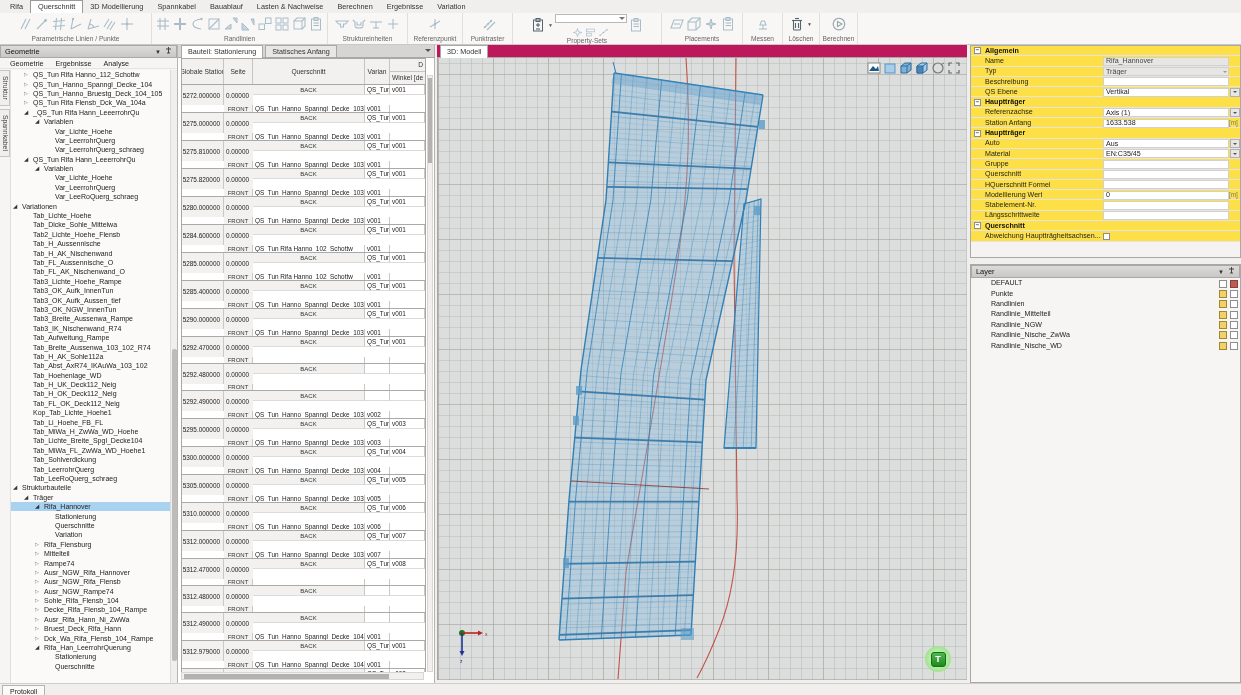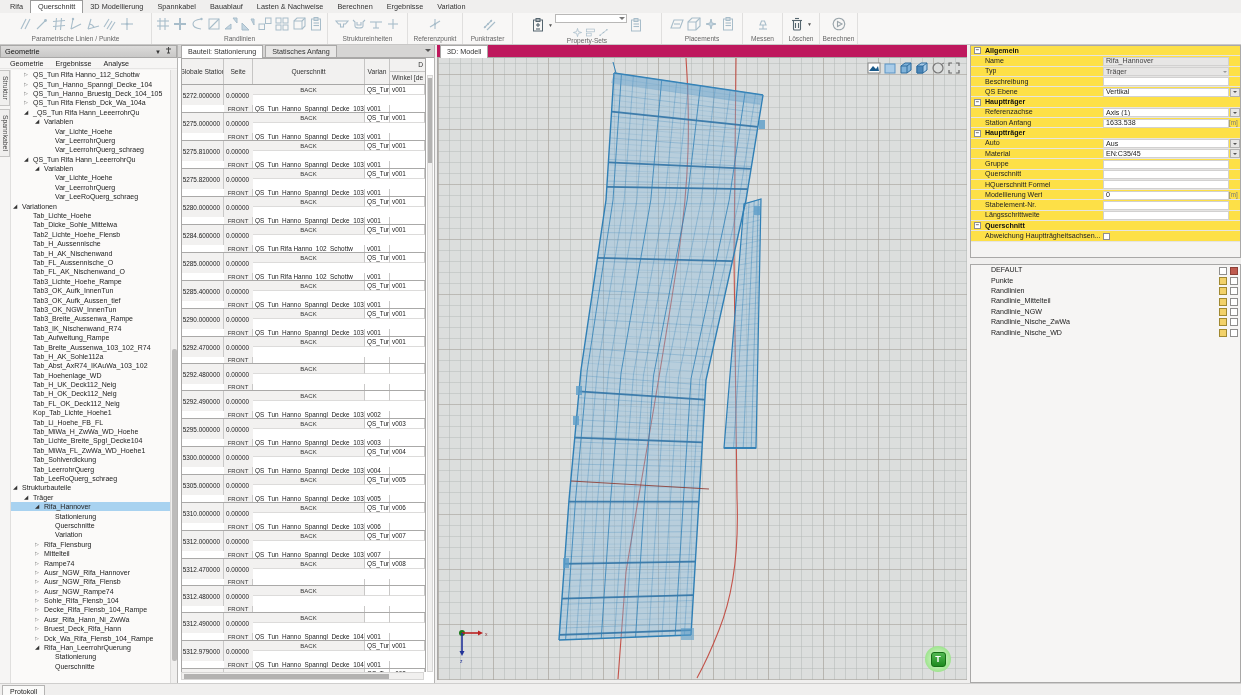--- a/index.html
+++ b/index.html
@@ -1217,20 +1217,30 @@
           <span class="secbox">−</span>
           <span>Querschnitt</span>
         </div>
         <div class="prow">
           <span class="plabel">Abweichung Hauptträgheitsachsen...</span>
           <span class="pcb"></span>
         </div>
       </div>
   </div>
   <div id="layerbox">
+    <div class="phead">
+      <span>Layer</span>
+      <span class="sp"></span>
+      <span class="harr">▼</span>
+      <span class="pin">
+          <svg width="7" height="9">
+            <path d="M3.5,0 L3.5,6 M1,2 H6 M2,6 H5" stroke="#444" stroke-width="1" fill="none"></path>
+          </svg>
+        </span>
+    </div>
     <div id="layerrows">
         <div class="lrow">
           <span class="lab">DEFAULT</span>
           <span class="lbox b1 white"></span>
           <span class="lbox b2 red"></span>
         </div>
         <div class="lrow">
           <span class="lab">Punkte</span>
           <span class="lbox b1 yellow"></span>
           <span class="lbox b2 white"></span>

